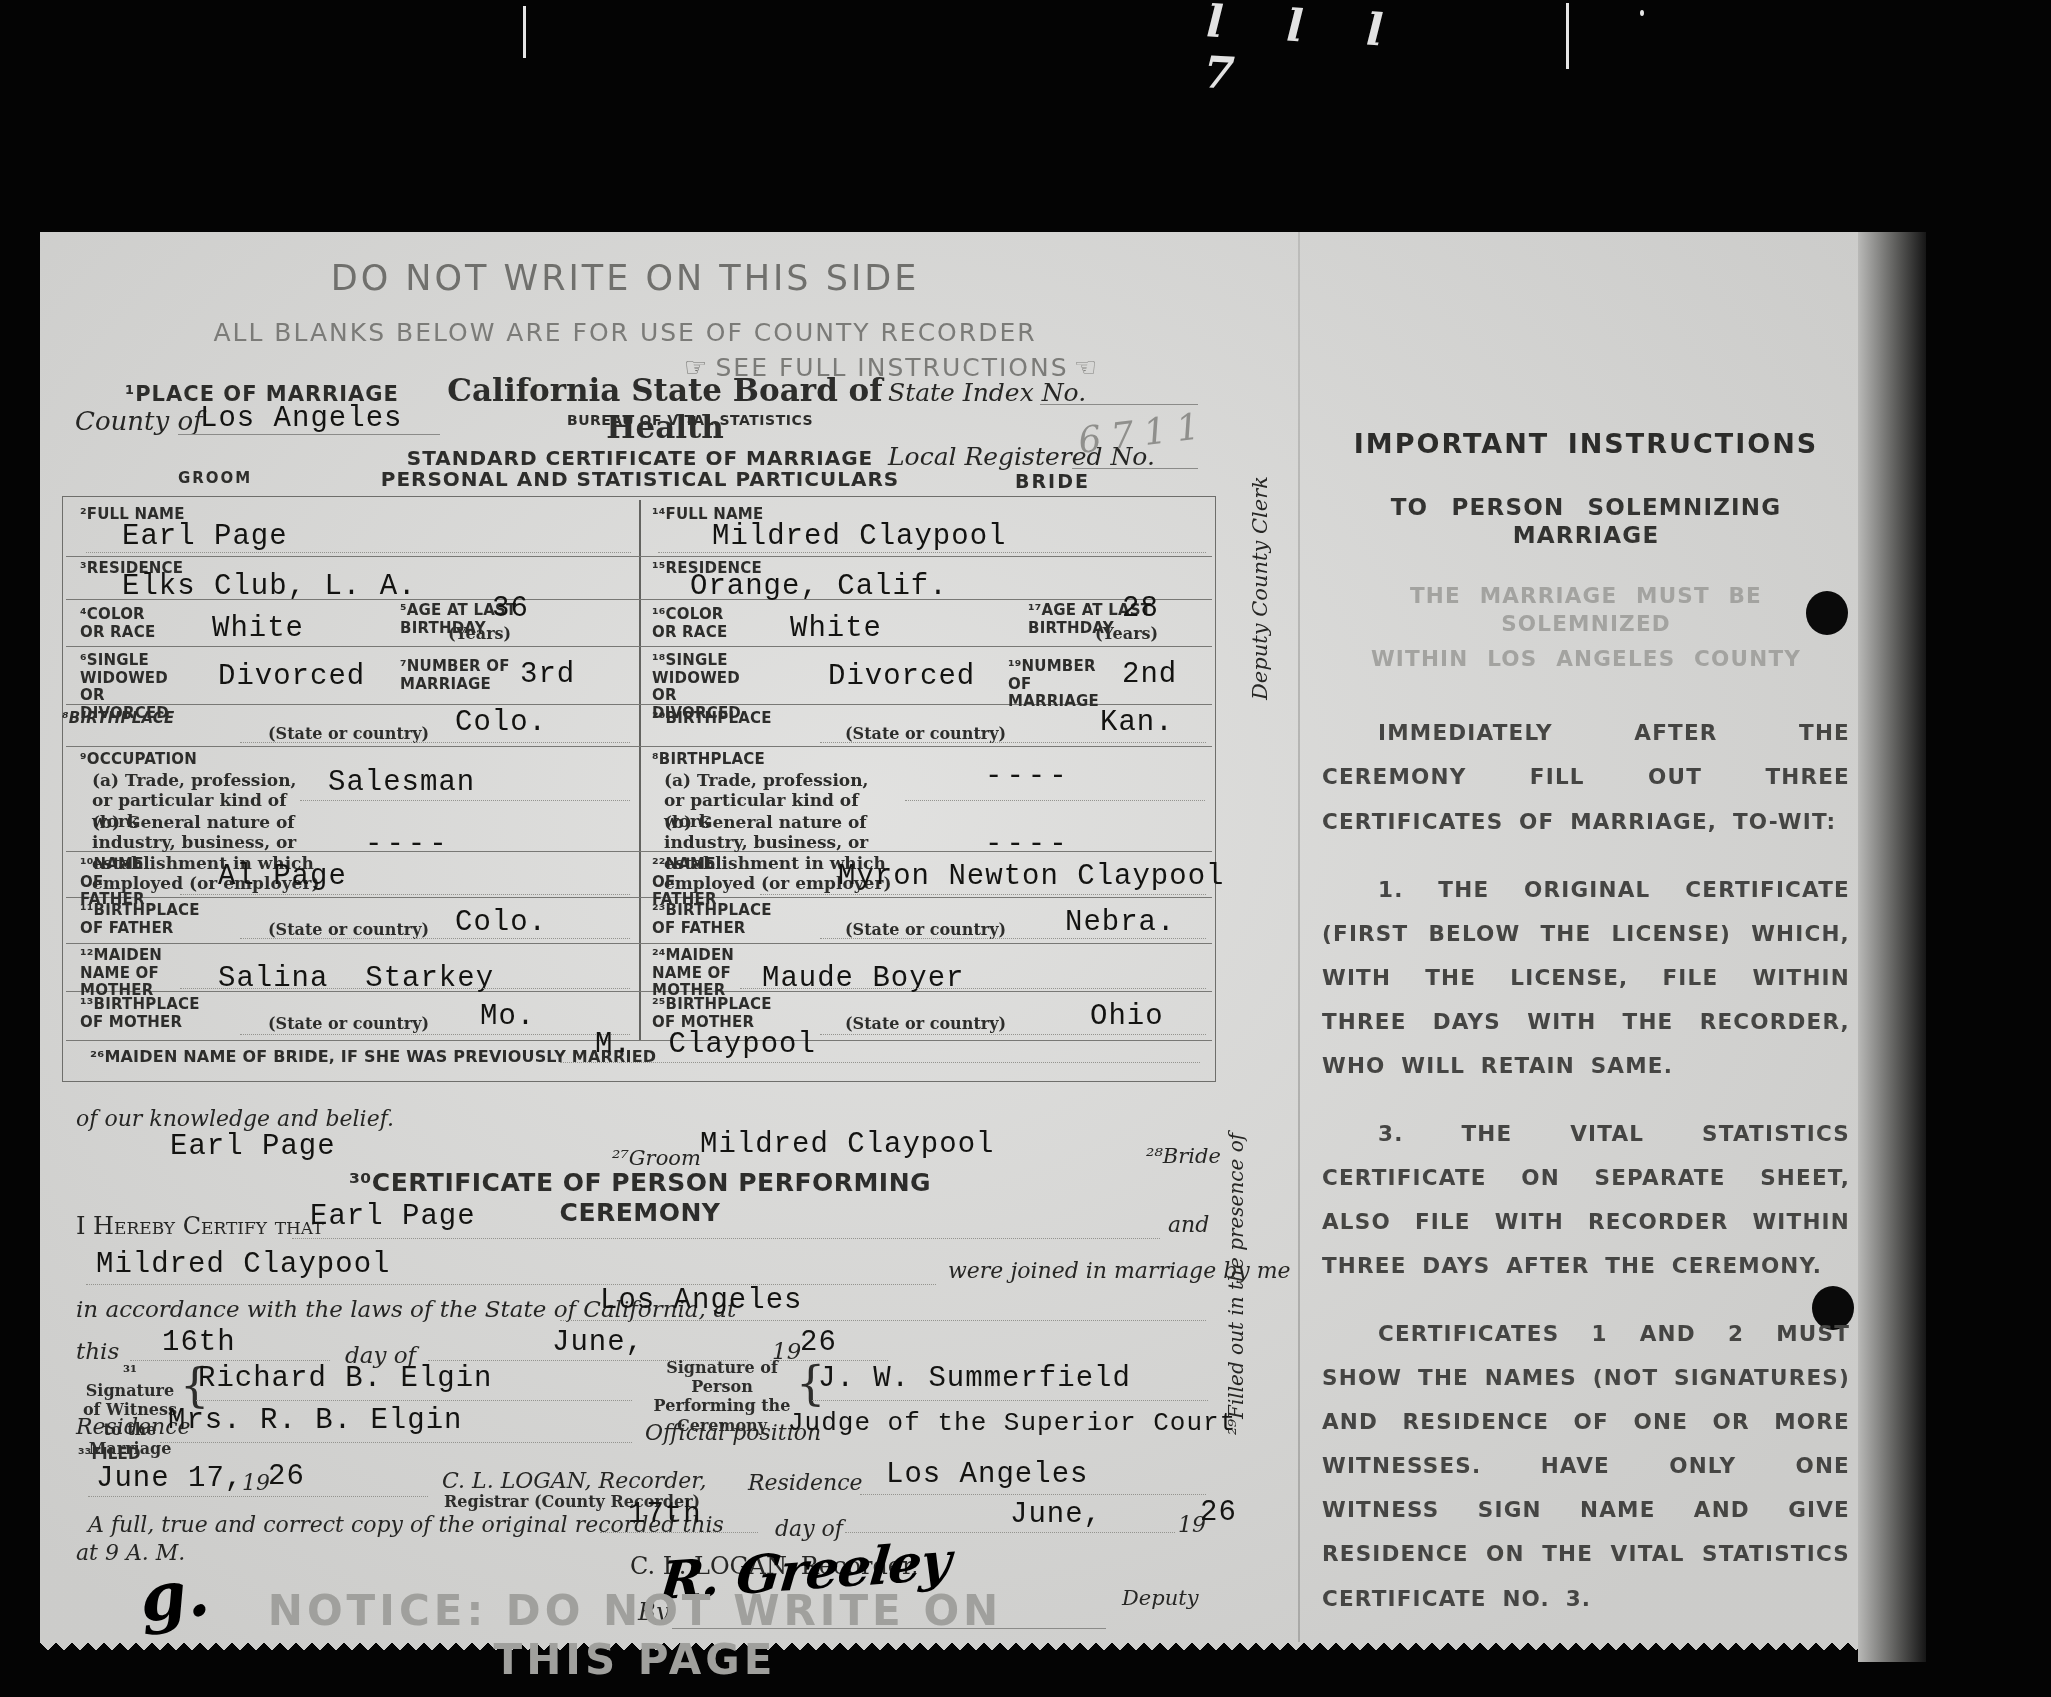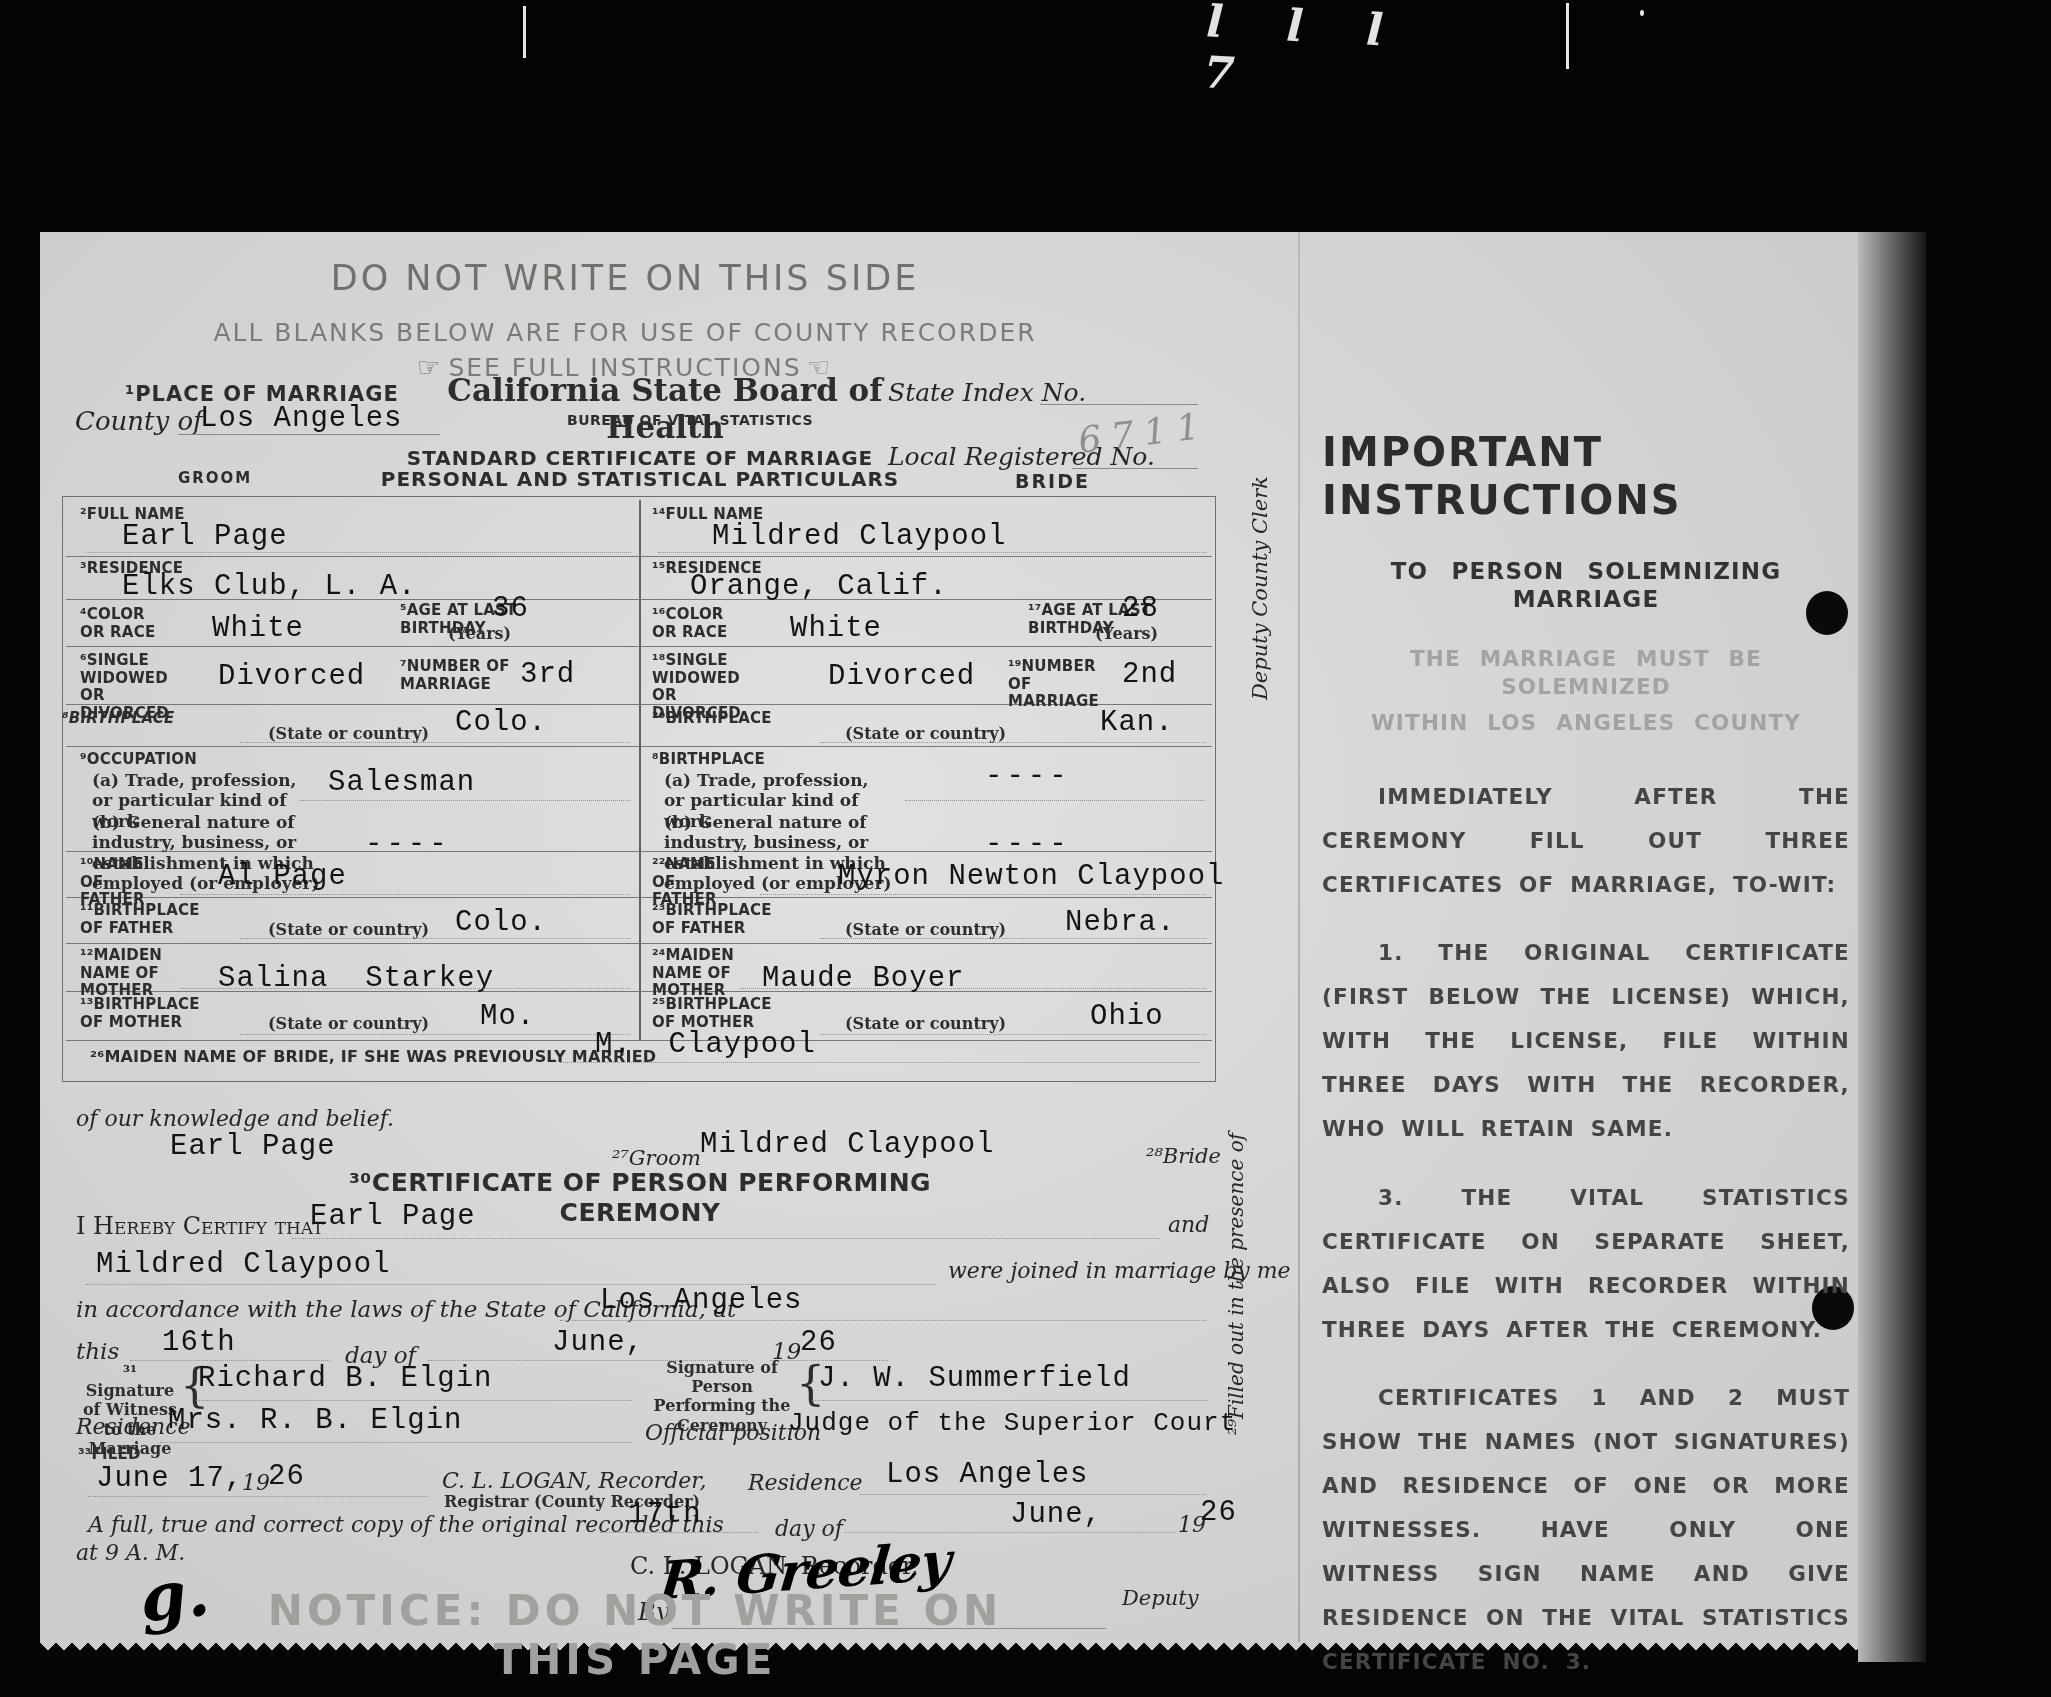--- a/index.html
+++ b/index.html
@@ -50,21 +50,21 @@
 
   <div id="paper"></div>
   <div id="edge-strip"></div>
   <div id="deckle"></div>
   <div class="hole" style="left:1806px;top:591px;"></div>
   <div class="hole" style="left:1812px;top:1286px;"></div>
   <div class="crease" style="left:1298px;top:232px;height:1410px;"></div>
 
   <div class="abs grayhead" style="left:150px;top:258px;width:950px;text-align:center;font-size:35px;">DO NOT WRITE ON THIS SIDE</div>
   <div class="abs grayhead" style="left:150px;top:318px;width:950px;text-align:center;font-size:25px;letter-spacing:2px;color:#7b7b78;">ALL BLANKS BELOW ARE FOR USE OF COUNTY RECORDER</div>
-  <div class="abs" style="left:150px;top:352px;width:950px;text-align:center;">
+  <div class="abs" style="left:150px;top:352px;width:950px;text-align:right;">
     <span class="grayhead" style="font-size:26px;color:#84848一;">☞</span>
     <span class="grayhead" style="font-size:25px;letter-spacing:2px;color:#7b7b78;">SEE FULL INSTRUCTIONS</span>
     <span class="grayhead" style="font-size:26px;color:#848481;">☜</span>
   </div>
 
   <div class="abs lbl" style="left:125px;top:382px;font-size:21px;letter-spacing:1px;">¹PLACE OF MARRIAGE</div>
   <div class="abs serifb" style="left:430px;top:372px;width:470px;text-align:center;font-size:31px;letter-spacing:0;">California State Board of Health</div>
   <div class="abs it" style="left:888px;top:378px;font-size:25px;">State Index No.</div>
   <div class="line" style="left:1040px;top:404px;width:158px;"></div>
 
@@ -253,21 +253,21 @@
   <div class="abs it" style="left:1122px;top:1586px;font-size:21px;">Deputy</div>
 
   <div class="abs wm" style="left:230px;top:1586px;width:810px;text-align:center;font-size:42px;">NOTICE: DO NOT WRITE ON THIS PAGE</div>
   <div class="abs wm" style="left:230px;top:1707px;width:810px;text-align:center;font-size:21px;letter-spacing:3px;color:#aaaaa7;">ALL BLANKS ABOVE ARE FOR THE RECORDER'S USE</div>
   <div class="abs script" style="left:140px;top:1556px;font-size:66px;transform:rotate(-6deg);">g.</div>
 
   <div class="abs it vert" style="left:1248px;top:700px;font-size:21px;">Deputy County Clerk</div>
   <div class="abs it vert" style="left:1224px;top:1435px;font-size:20px;">²⁹Filled out in the presence of</div>
 
   <div class="abs" style="left:1322px;top:428px;width:528px;">
-    <div class="gothic" style="font-size:40px;letter-spacing:2px;line-height:1.2;color:#2c2c2a;">IMPORTANT INSTRUCTIONS</div>
+    <div class="gothic" style="font-size:27px;text-align:center;letter-spacing:2px;line-height:1.2;color:#2c2c2a;">IMPORTANT INSTRUCTIONS</div>
     <div class="gothic" style="font-size:23px;text-align:center;margin-top:34px;line-height:1.2;color:#333331;word-spacing:14px;">TO PERSON SOLEMNIZING MARRIAGE</div>
     <div class="gothic fade" style="text-align:center;margin-top:32px;line-height:1.3;word-spacing:10px;">THE MARRIAGE MUST BE SOLEMNIZED</div>
     <div class="gothic fade" style="text-align:center;margin-top:8px;line-height:1.3;word-spacing:10px;">WITHIN LOS ANGELES COUNTY</div>
     <div class="gothic" style="margin-top:38px;text-indent:56px;">IMMEDIATELY AFTER THE CEREMONY FILL OUT THREE CERTIFICATES OF MARRIAGE, TO-WIT:</div>
     <div class="gothic" style="margin-top:24px;text-indent:56px;">1. THE ORIGINAL CERTIFICATE (FIRST BELOW THE LICENSE) WHICH, WITH THE LICENSE, FILE WITHIN THREE DAYS WITH THE RECORDER, WHO WILL RETAIN SAME.</div>
     <div class="gothic" style="margin-top:24px;text-indent:56px;">3. THE VITAL STATISTICS CERTIFICATE ON SEPARATE SHEET, ALSO FILE WITH RECORDER WITHIN THREE DAYS AFTER THE CEREMONY.</div>
     <div class="gothic" style="margin-top:24px;text-indent:56px;">CERTIFICATES 1 AND 2 MUST SHOW THE NAMES (NOT SIGNATURES) AND RESIDENCE OF ONE OR MORE WITNESSES.   HAVE ONLY ONE WITNESS SIGN NAME AND GIVE RESIDENCE ON THE VITAL STATISTICS CERTIFICATE NO. 3.</div>
 
   </div>
 

